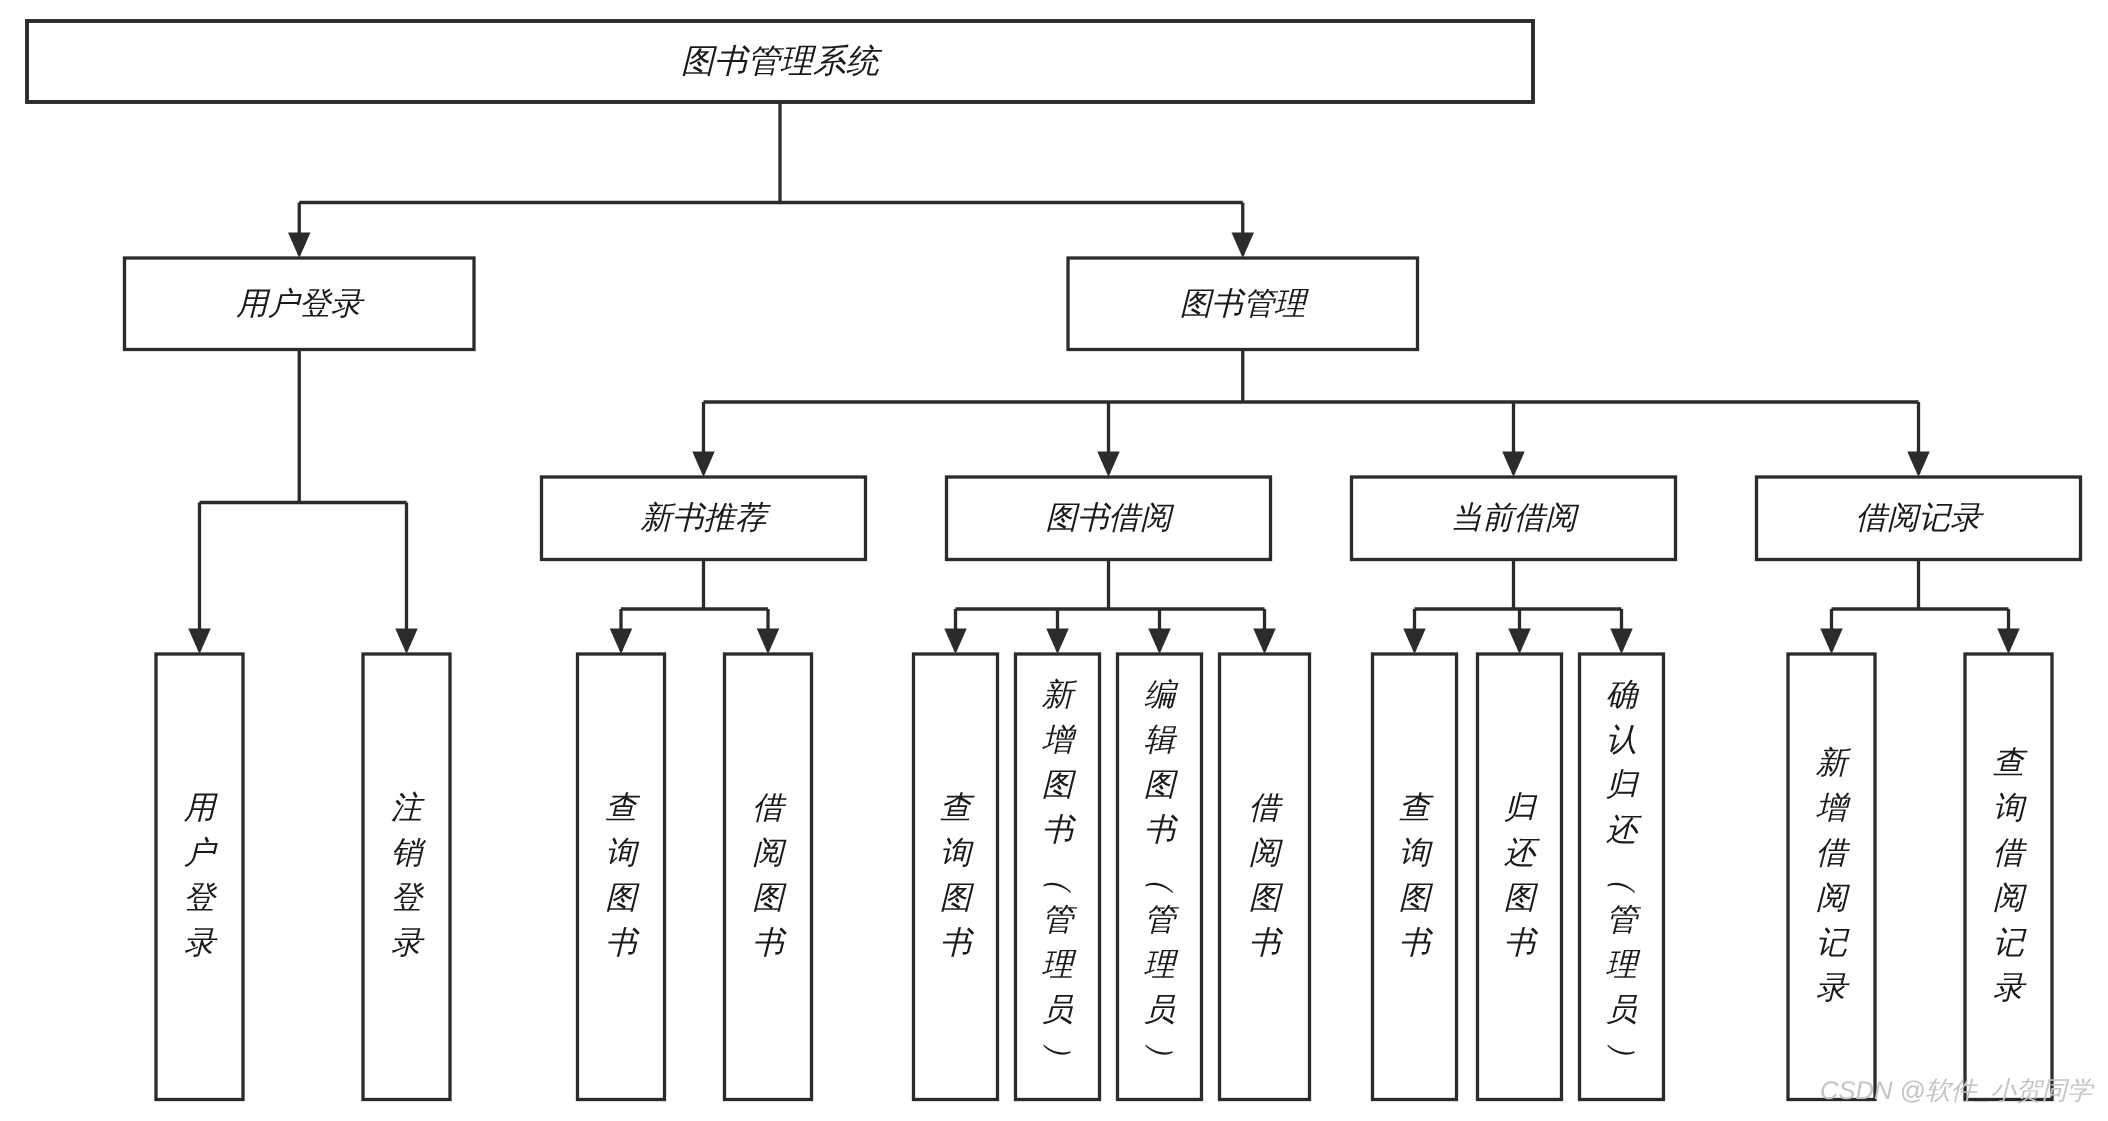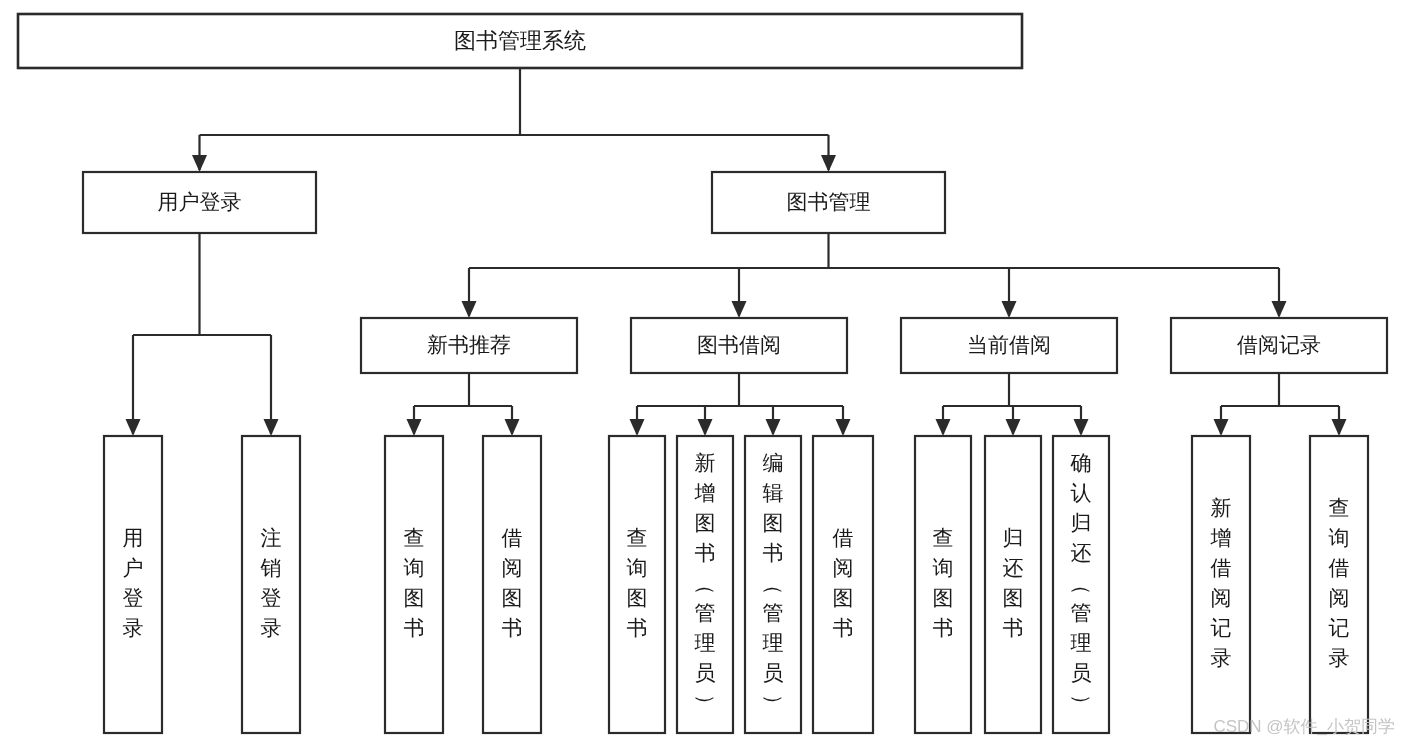--- a/index.html
+++ b/index.html
@@ -12,20 +12,21 @@
     width: 1405px;
     height: 747px;
     overflow: hidden;
     font-family: "Liberation Sans", "DejaVu Sans", sans-serif;
   }
   #diagram-root {
     position: relative;
     width: 1405px;
     height: 747px;
     background: #ffffff;
+    font-style: italic;
   }
   svg.diagram-canvas {
     position: absolute;
     left: 0;
     top: 0;
     width: 1405px;
     height: 747px;
     display: block;
   }
   .node-box {

